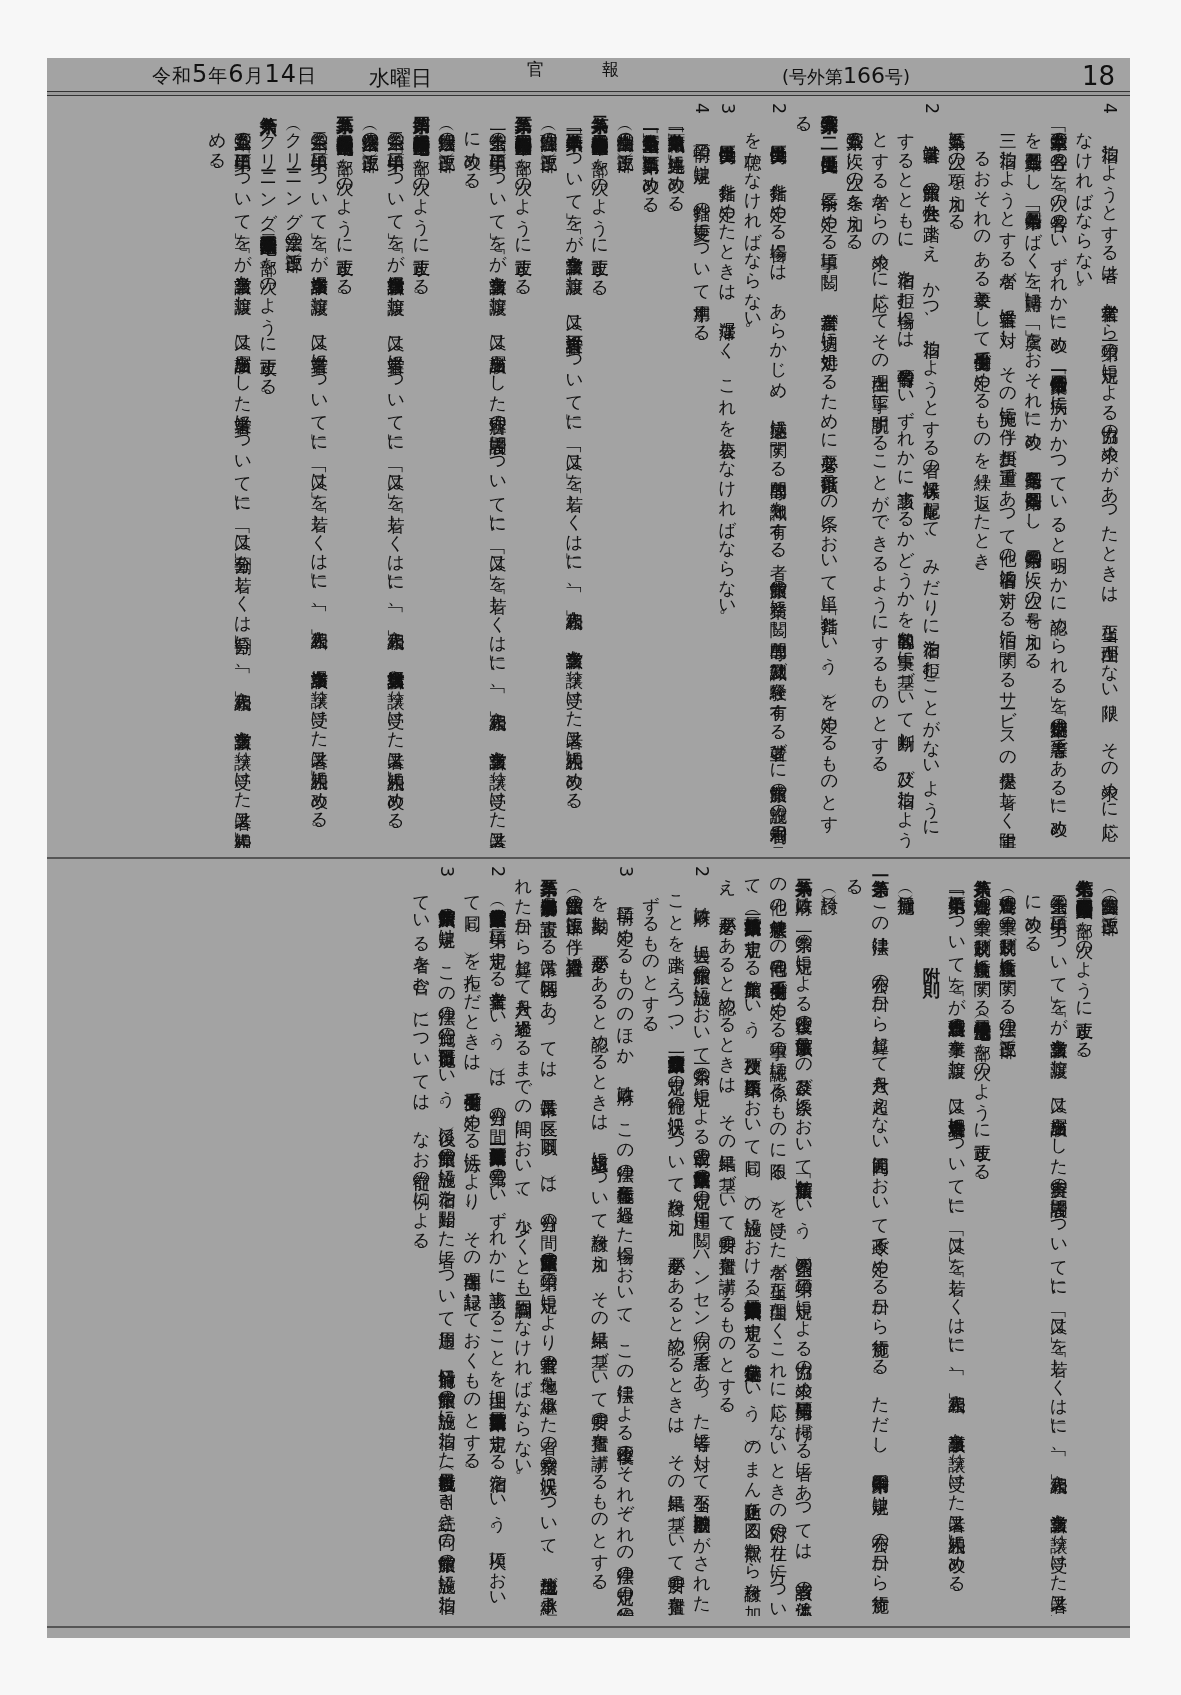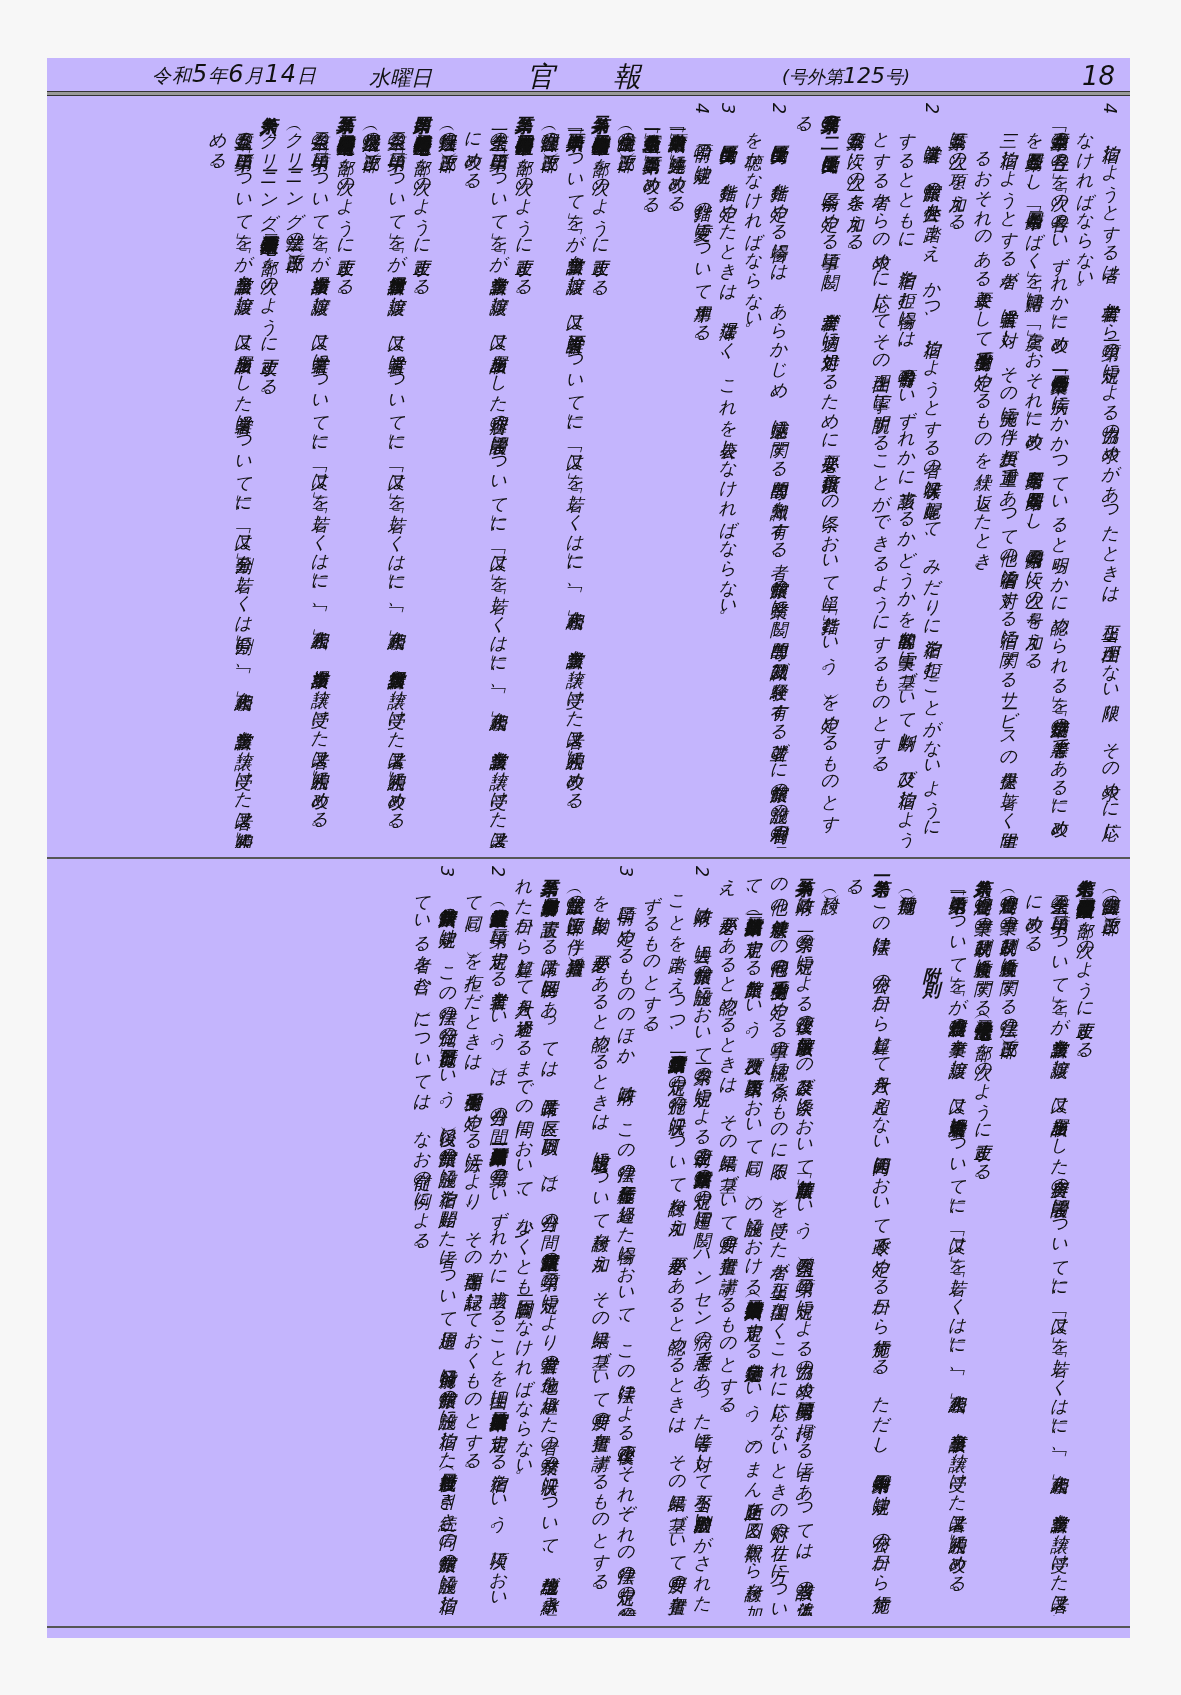--- a/index.html
+++ b/index.html
@@ -8,38 +8,37 @@
     background: #f7f7f7;
     position: relative;
     overflow: hidden;
     font-family: "DejaVu Serif", "Liberation Serif", serif;
     color: #111;
   }
   .page {
     position: absolute;
     left: 47px; top: 58px;
     width: 1083px; height: 1580px;
-    background: #c4b5fd;
-    font-style: italic;
+    background: #a3a3a3;
   }
   .header {
     position: absolute;
     left: 0; top: 0; width: 1083px; height: 34px;
     font-family: "DejaVu Sans", "Liberation Sans", sans-serif;
   }
   .header .date {
     position: absolute; left: 105px; top: 2px;
     font-size: 19px; letter-spacing: 1px;
   }
   .header .date b { font-size: 24px; font-weight: normal; }
   .header .weekday {
     position: absolute; left: 322px; top: 6px; font-size: 21px;
   }
   .header .title {
-    position: absolute; left: 480px; top: 0px; font-size: 28px;
+    position: absolute; left: 480px; top: 0px; font-size: 17px;
     letter-spacing: 58px;
     font-family: "DejaVu Serif", "Liberation Serif", serif;
   }
   .header .issue {
     position: absolute; left: 735px; top: 5px; font-size: 18px;
   }
   .header .issue b { font-size: 22px; font-weight: normal; }
   .header .pageno {
     position: absolute; right: 15px; top: 3px; font-size: 26px;
   }
@@ -71,21 +70,21 @@
 </style>
 </head>
 <body>
 
 <div class="page">
 
   <div class="header">
     <span class="date"><span>令和</span><b>5</b><span>年</span><b>6</b><span>月</span><b>14</b><span>日</span></span>
     <span class="weekday">水曜日</span>
     <span class="title">官報</span>
-    <span class="issue"><span>(号外第</span><b>125</b><span>号)</span></span>
+    <span class="issue"><span>(号外第</span><b>166</b><span>号)</span></span>
     <span class="pageno">18</span>
   </div>
 
   <div class="rule-double" style="top:33px;"></div>
 
   <div class="block" id="upper" style="right:8px; top:45px; width:1065px; height:745px;">
       <p class="hang"><span class="num">4</span><span>　</span><span>宿泊しようとする者は、営業者から第一項の規定による協力の求めがあつたときは、正当な理由がない限り、その求めに応じなければならない。</span></p>
       <p class="indent1">第五条中「左の各号の一」を「次の各号のいずれか」に改め、同条第一号中「伝染性の疾病にかかつていると明らかに認められる」を「特定感染症の患者等である」に改め、同条第三号を同条第五号とし、同条第二号中「とばく」を「賭博」に、「虞」を「おそれ」に改め、同条第三号を同条第四号とし、同条第二号の次に次の一号を加える。</p>
       <p class="hang" style="padding-top: 2em;"><span class="num">三</span><span>　</span><span>宿泊しようとする者が、営業者に対し、その実施に伴う負担が過重であつて他の宿泊者に対する宿泊に関するサービスの提供を著しく阻害するおそれのある要求として厚生労働省令で定めるものを繰り返したとき。</span></p>
       <p class="indent1">第五条に次の一項を加える。</p>

